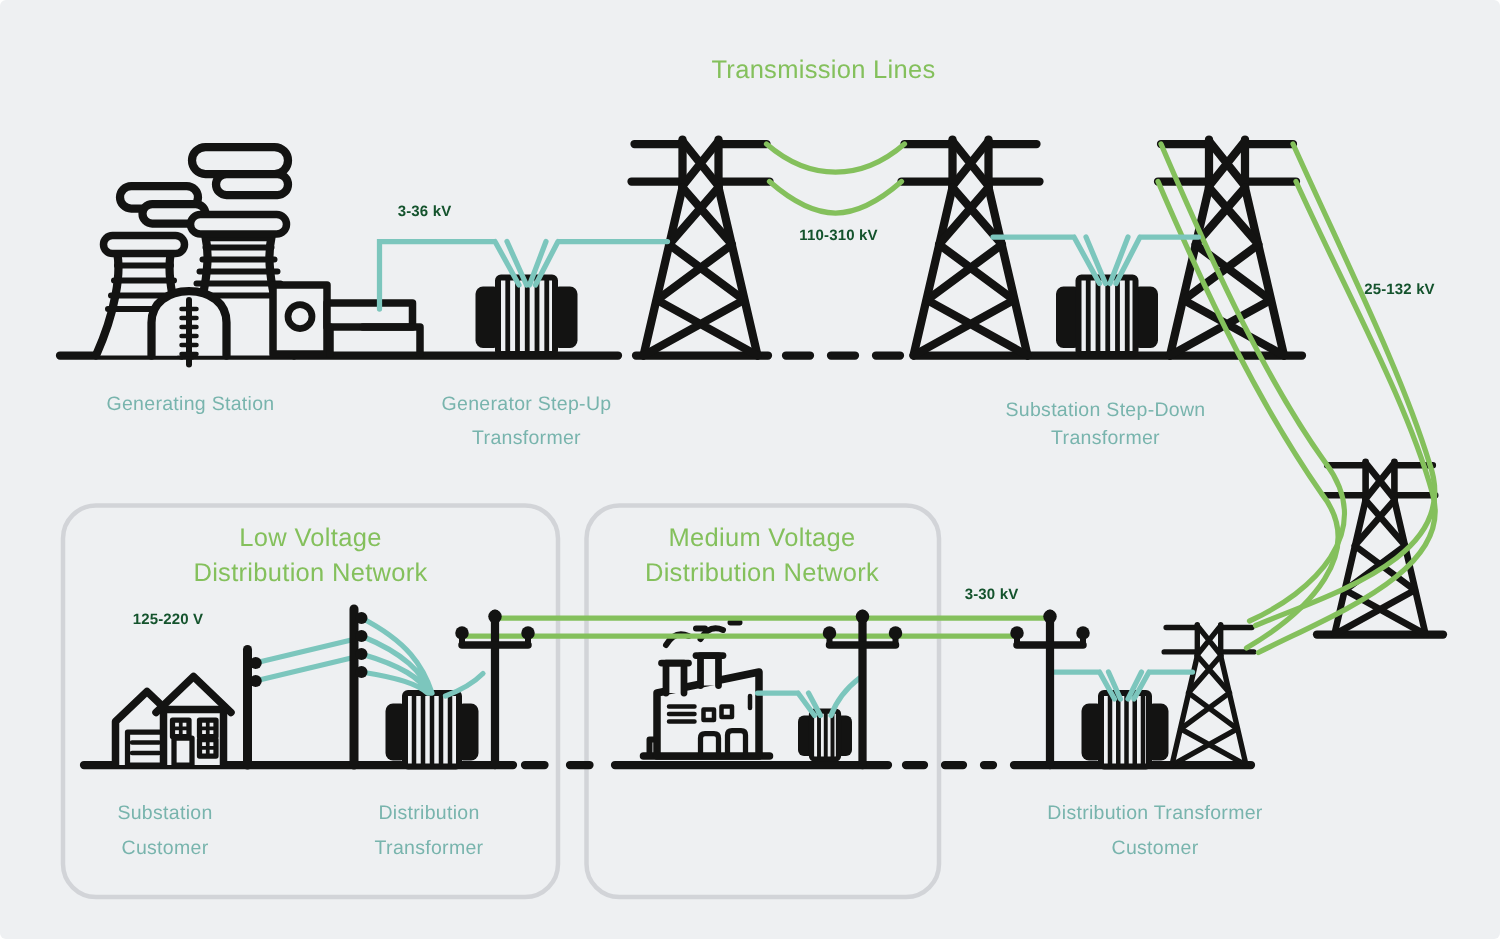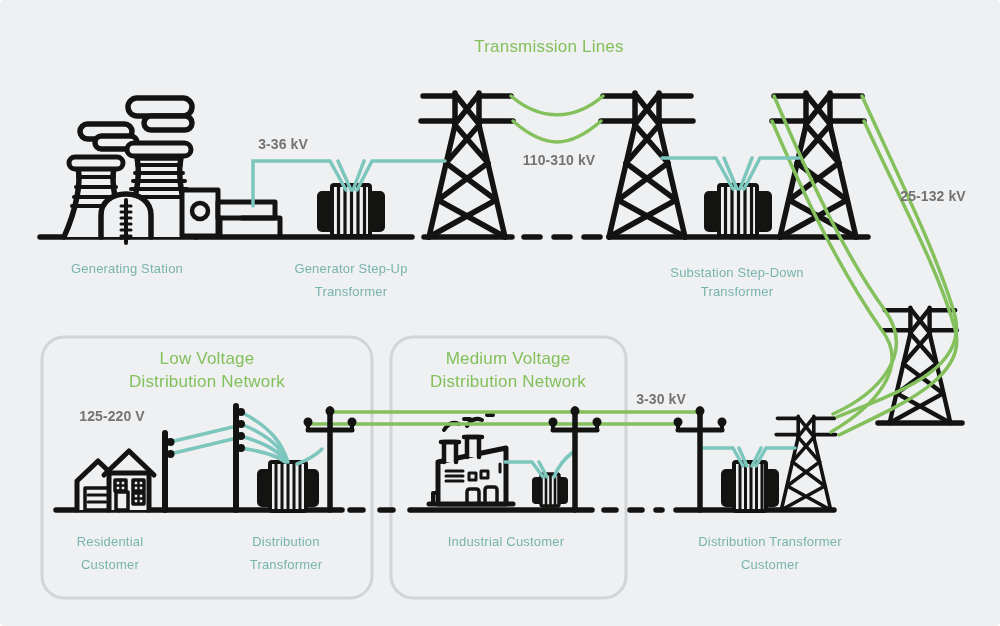--- a/index.html
+++ b/index.html
@@ -8,21 +8,21 @@
     position:relative;width:1000px;height:626px;background:#eef0f2;
     border-radius:4px;overflow:hidden;
   }
   #art{position:absolute;inset:0;}
   .lbl{
     position:absolute;transform:translateX(-50%);
     white-space:nowrap;text-align:center;font-weight:500;letter-spacing:.2px;
   }
   .teal{color:#78b4ad;font-size:13px;}
   .green{color:#84c05c;font-size:17px;}
-  .volt{color:#737373;font-size:14px;font-weight:600;letter-spacing:.1px;}
+  .volt{color:#14532d;font-size:10px;font-weight:600;letter-spacing:.1px;}
 </style>
 </head>
 <body>
 
 <div id="canvas">
 
 <svg id="art" viewBox="0 0 1000 626">
   <defs>
 
     <g id="pylon" stroke="#131312" stroke-width="5.5" stroke-linecap="round" stroke-linejoin="round" fill="none">
@@ -203,21 +203,20 @@
 <div class="lbl teal" style="left:351px;top:261px;">Generator Step-Up</div>
 <div class="lbl teal" style="left:351px;top:284px;">Transformer</div>
 <div class="lbl teal" style="left:737px;top:265px;">Substation Step-Down</div>
 <div class="lbl teal" style="left:737px;top:284px;">Transformer</div>
 
 <div class="lbl green" style="left:207px;top:349px;">Low Voltage</div>
 <div class="lbl green" style="left:207px;top:372px;">Distribution Network</div>
 <div class="lbl green" style="left:508px;top:349px;">Medium Voltage</div>
 <div class="lbl green" style="left:508px;top:372px;">Distribution Network</div>
 
-<div class="lbl teal" style="left:110px;top:534px;">Residential</div>
+<div class="lbl teal" style="left:110px;top:534px;">Substation</div>
 <div class="lbl teal" style="left:110px;top:557px;text-align:right;">Customer</div>
 <div class="lbl teal" style="left:286px;top:534px;">Distribution</div>
 <div class="lbl teal" style="left:286px;top:557px;">Transformer</div>
-<div class="lbl teal" style="left:506px;top:534px;">Industrial Customer</div>
 <div class="lbl teal" style="left:770px;top:534px;">Distribution Transformer</div>
 <div class="lbl teal" style="left:770px;top:557px;">Customer</div>
 
 </div>
 
 </body></html>

